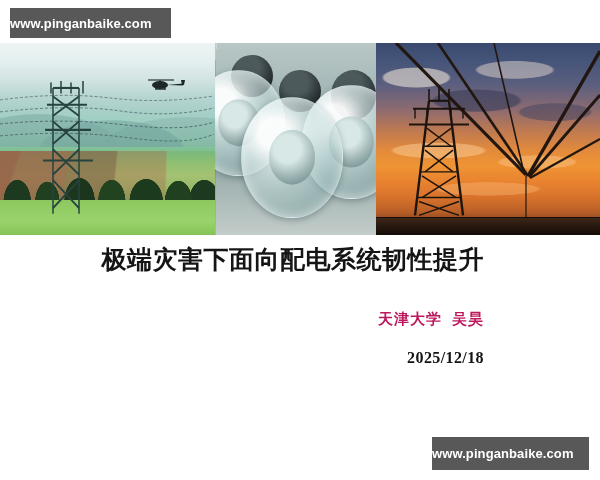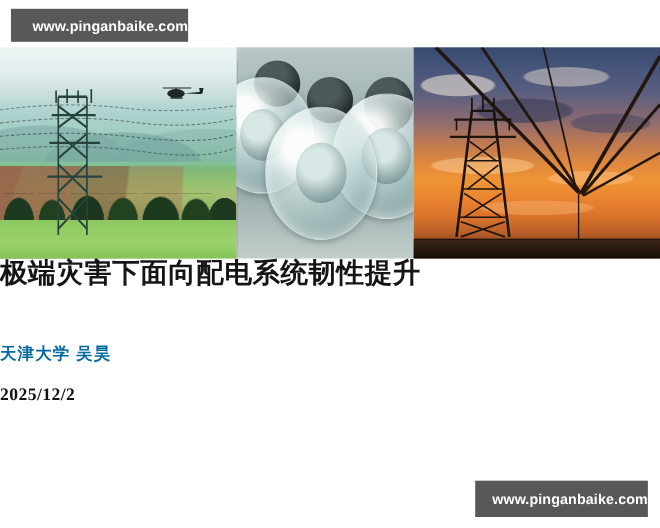--- a/index.html
+++ b/index.html
@@ -24,21 +24,21 @@
   .watermark {
     position: absolute;
     background: #585858;
     color: #ffffff;
     font-family: "Liberation Sans", "DejaVu Sans", sans-serif;
     font-size: 13px;
     font-weight: 700;
     letter-spacing: 0.1px;
     display: flex;
     align-items: center;
-    justify-content: flex-end;
+    justify-content: flex-start;
     z-index: 40;
     white-space: nowrap;
   }
   .watermark-top {
     left: 10px;
     top: 8px;
     width: 161px;
     height: 30px;
   }
   .watermark-bottom {
@@ -232,38 +232,38 @@
     left: 14%;
     top: 22%;
     width: 64px;
     height: 72%;
   }
 
   
   .text-block {
     position: absolute;
     left: 0;
-    top: 228px;
+    top: 240px;
     width: 484px;
-    text-align: left;
+    text-align: right;
     z-index: 20;
   }
   .title-line {
     color: #151515;
     font-family: "DejaVu Sans", "Liberation Sans", sans-serif;
     font-weight: 700;
     font-size: 25px;
     line-height: 40px;
     letter-spacing: 0.5px;
     white-space: nowrap;
   }
   .affiliation {
-    margin-top: 44px;
-    color: #0369a1;
-    font-family: Liberation Sans, sans-serif;
+    margin-top: 30px;
+    color: #be185d;
+    font-family: Liberation Mono, monospace;
     font-weight: 700;
     font-size: 15px;
     letter-spacing: 1px;
   }
   .date {
     margin-top: 20px;
     color: #121212;
     font-family: "Liberation Serif", "DejaVu Serif", serif;
     font-weight: 700;
     font-size: 16px;
@@ -365,20 +365,20 @@
         </g>
       </svg>
 
       <div class="ground-dark"></div>
     </div>
   </div>
 
   <div class="text-block">
     <div class="title-line">极端灾害下面向配电系统韧性提升</div>
     <div class="affiliation">天津大学  吴昊</div>
-    <div class="date">2025/12/2</div>
+    <div class="date">2025/12/18</div>
   </div>
 
   <div class="watermark watermark-bottom">
     <span>www.pinganbaike.com</span>
   </div>
 
 </div>
 
 </body></html>

